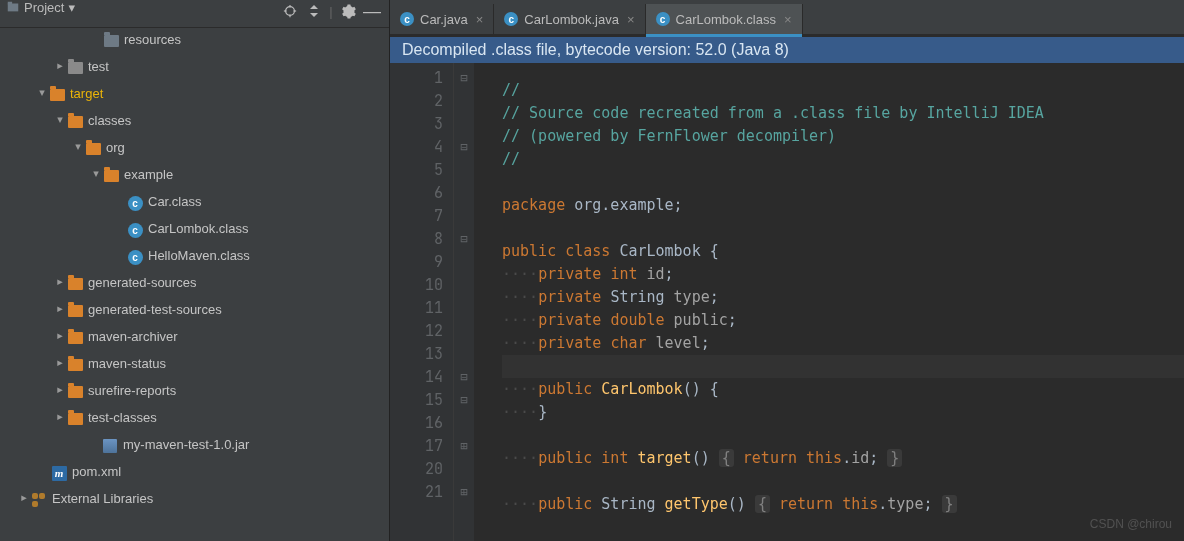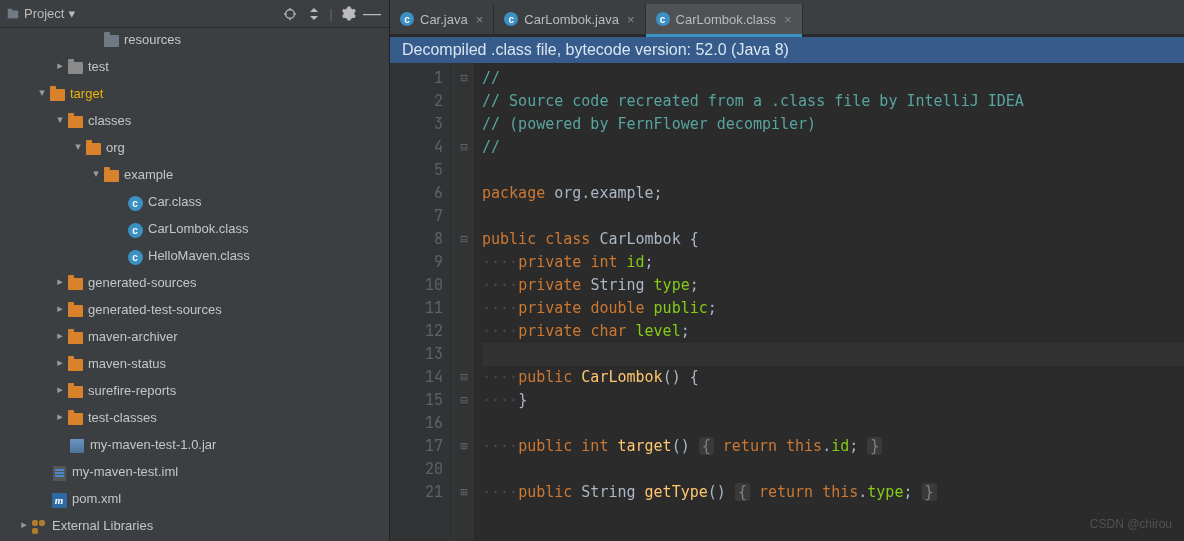--- a/index.html
+++ b/index.html
@@ -4,21 +4,21 @@
 <style>
   * { margin:0; padding:0; box-sizing:border-box; }
   body {
     font-family: "Segoe UI", Arial, sans-serif;
     background:#2b2b2b; color:#a9b7c6;
     width:1184px; height:541px; overflow:hidden; font-size:13px;
     display:flex;
   }
   
   .sidebar { width:390px; background:#3c3f41; display:flex; flex-direction:column; border-right:1px solid #222; }
-  .sidebar-head { display:flex; align-items:center; height:28px; padding:0 6px; border-bottom:1px solid #2b2b2b; }
+  .sidebar-head { display:flex; height:28px; padding:0 6px; border-bottom:1px solid #2b2b2b; }
   .sidebar-title { font-weight:400; color:#bbb; margin-right:4px; }
   .sidebar-drop { color:#bbb; }
   .sidebar-head .spacer { flex:1; }
   .toolbtn { width:22px; height:22px; display:flex; align-items:center; justify-content:center; color:#bbb; margin-left:2px; cursor:pointer; }
   .tree { flex:1; overflow:auto; padding-top:4px; }
   .node { display:flex; height:27px; cursor:pointer; white-space:nowrap; color:#c5c5c5;}
   .arrow { width:12px; display:inline-flex; justify-content:center; color:#9a9a9a; font-size:11px; }
   .arrow.blank { visibility:hidden; }
   .icon-slot { width:18px; height:18px; display:flex; align-items:center; justify-content:center; margin-right:4px; }
   .folder { width:15px; height:12px; background:#b07b2c; border-radius:1px; position:relative;}
@@ -42,22 +42,22 @@
   .tab { display:flex; align-items:center; height:30px; padding:0 10px; color:#bbb; border-right:1px solid #2a2a2a; cursor:pointer; position:relative;}
   .tab .circle { width:14px;height:14px; margin-right:6px;}
   .tab.active { background:#4e5254; }
   .tab.active::after{ content:""; position:absolute; left:0; right:0; bottom:-3px; height:3px; background:#3b90c4;}
   .tab .close { margin-left:8px; color:#888; font-size:13px;}
   .banner { background:#375b8a; height:26px; display:flex; align-items:center; color:#d9e6f2; font-size:16px; padding:0 12px; margin-top:3px;}
   .code-area { flex:1; display:flex; font-family:"JetBrains Mono","Consolas",monospace; font-size:15px; overflow:hidden;}
   .gutter { width:64px; background:#313335; text-align:right; color:#606366; padding:4px 10px 0 0; line-height:23px; border-right:1px solid #3a3a3a;}
   .fold-col { width:20px; background:#313335; padding-top:4px; line-height:23px; text-align:center; color:#606366; font-size:12px;}
   .fold-col span{display:block;height:23px;}
-  pre.code { flex:1; padding:4px 0 0 8px; line-height:23px; white-space:pre; color:#a9b7c6; } .hdr{color:#57a5a0;} .kw{color:#cc7832;}
-  .id{color:#84cc16;} .fn{color:#ffc66d;} .cls{color:#a9b7c6;}
+  pre.code { flex:1; padding:16px 0 0 8px; line-height:23px; white-space:pre; color:#a9b7c6;margin-left:20px; } .hdr{color:#57a5a0;} .kw{color:#cc7832;}
+  .id{color:#a3a3a3;} .fn{color:#ffc66d;} .cls{color:#a9b7c6;}
   .dots{color:#4a4a4a;}
   .fold{ background:#3a3a3a; border-radius:3px; color:#808080; padding:0 3px;}
   .line-cur{ background:#323232; display:inline-block; width:100%;}
   .wm { position:absolute; right:12px; bottom:10px; color:#777; font-size:12px; opacity:.5;}
 </style>
 </head>
 <body>
 
 <div class="sidebar">
   <div class="sidebar-head">
@@ -188,31 +188,25 @@
         </span>
         <span>surefire-reports</span>
       </div>
     <div class="node" style="padding-left:54px">
         <span class="arrow">▸</span>
         <span class="icon-slot">
           <span class="folder open"></span>
         </span>
         <span>test-classes</span>
       </div>
-    <div class="node" style="padding-left:68px">
+    <div class="node" style="padding-left:101px">
         <span class="icon-slot">
           <span class="jar"></span>
         </span>
         <span>my-maven-test-1.0.jar</span>
-      </div>
-    <div class="node" style="padding-left:50px">
-        <span class="icon-slot">
-          <span class="iml"></span>
-        </span>
-        <span>my-maven-test.iml</span>
       </div>
     <div class="node" style="padding-left:50px">
         <span class="icon-slot">
           <span class="m-icon">m</span>
         </span>
         <span>pom.xml</span>
       </div>
     <div class="node" style="padding-left:18px">
         <span class="arrow">▸</span>
         <span class="icon-slot">

